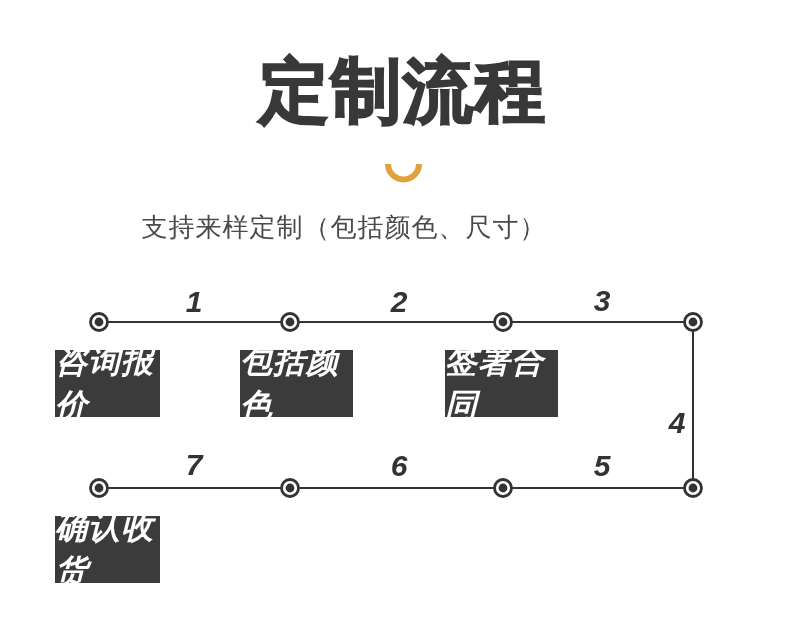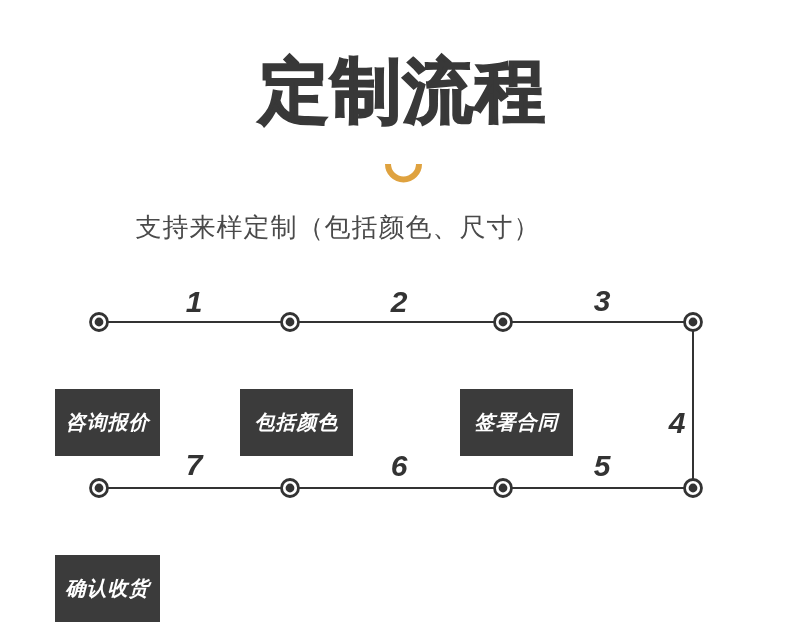--- a/index.html
+++ b/index.html
@@ -7,35 +7,35 @@
     position:relative;width:790px;height:641px;background:#ffffff;
     font-family:"Liberation Sans","DejaVu Sans",sans-serif;overflow:hidden;
   }
   .title{
     position:absolute;left:0;top:44px;width:790px;margin:8px;
     text-align:center;font-size:70px;line-height:1.12;font-weight:900;
     color:#383838;-webkit-text-stroke:2px #383838;letter-spacing:2px;
   }
   .subtitle{
     position:absolute;left:0;top:210px;width:676px;text-align:center;
-    font-size:26px;color:#4a4a4a;letter-spacing:1px;
+    font-size:26px;color:#4a4a4a;letter-spacing:1px;padding-left:6px;
   }
   .diagram-svg{position:absolute;left:0;top:0;}
   .seg-num{
     position:absolute;transform:translate(-50%,-50%);
     font-size:30px;font-style:italic;font-weight:600;color:#333333;
   }
   .step-box{
     position:absolute;height:67px;background:#3b3b3b;color:#ffffff;
     display:flex;align-items:center;justify-content:center;
-    font-size:20px;font-weight:bold;font-style:italic;letter-spacing:1px;margin-top:39px;
+    font-size:32px;font-weight:bold;font-style:italic;letter-spacing:1px;
   }
   .b-c1{left:55px;width:105px;}
   .b-c2{left:240px;width:113px;}
-  .b-c3{left:460px;width:113px;}
+  .b-c3{left:445px;width:113px;}
   .b-c4{left:641px;width:112px;}
   .row-top{top:350px;}
   .row-bottom{top:516px;}
 </style>
 </head>
 <body>
 
 <div class="stage">
 
   <h1 class="title">定制流程</h1>

